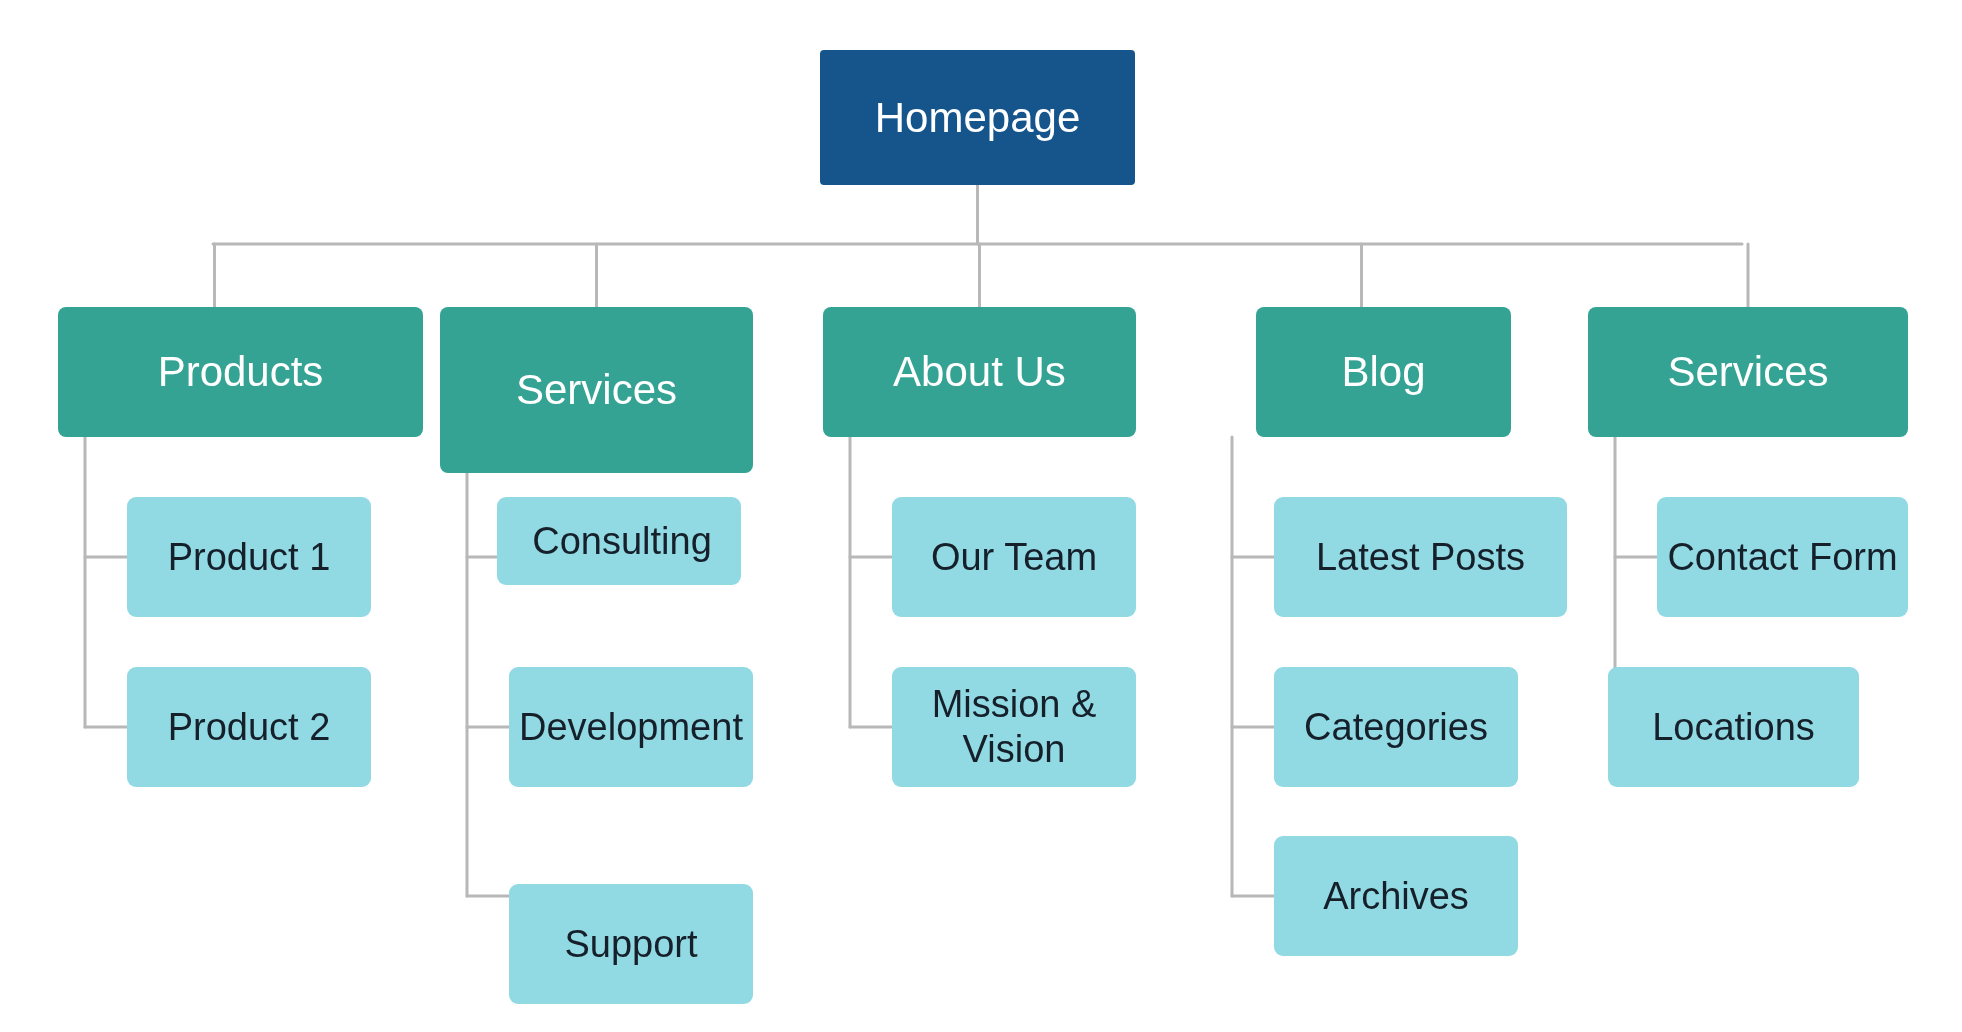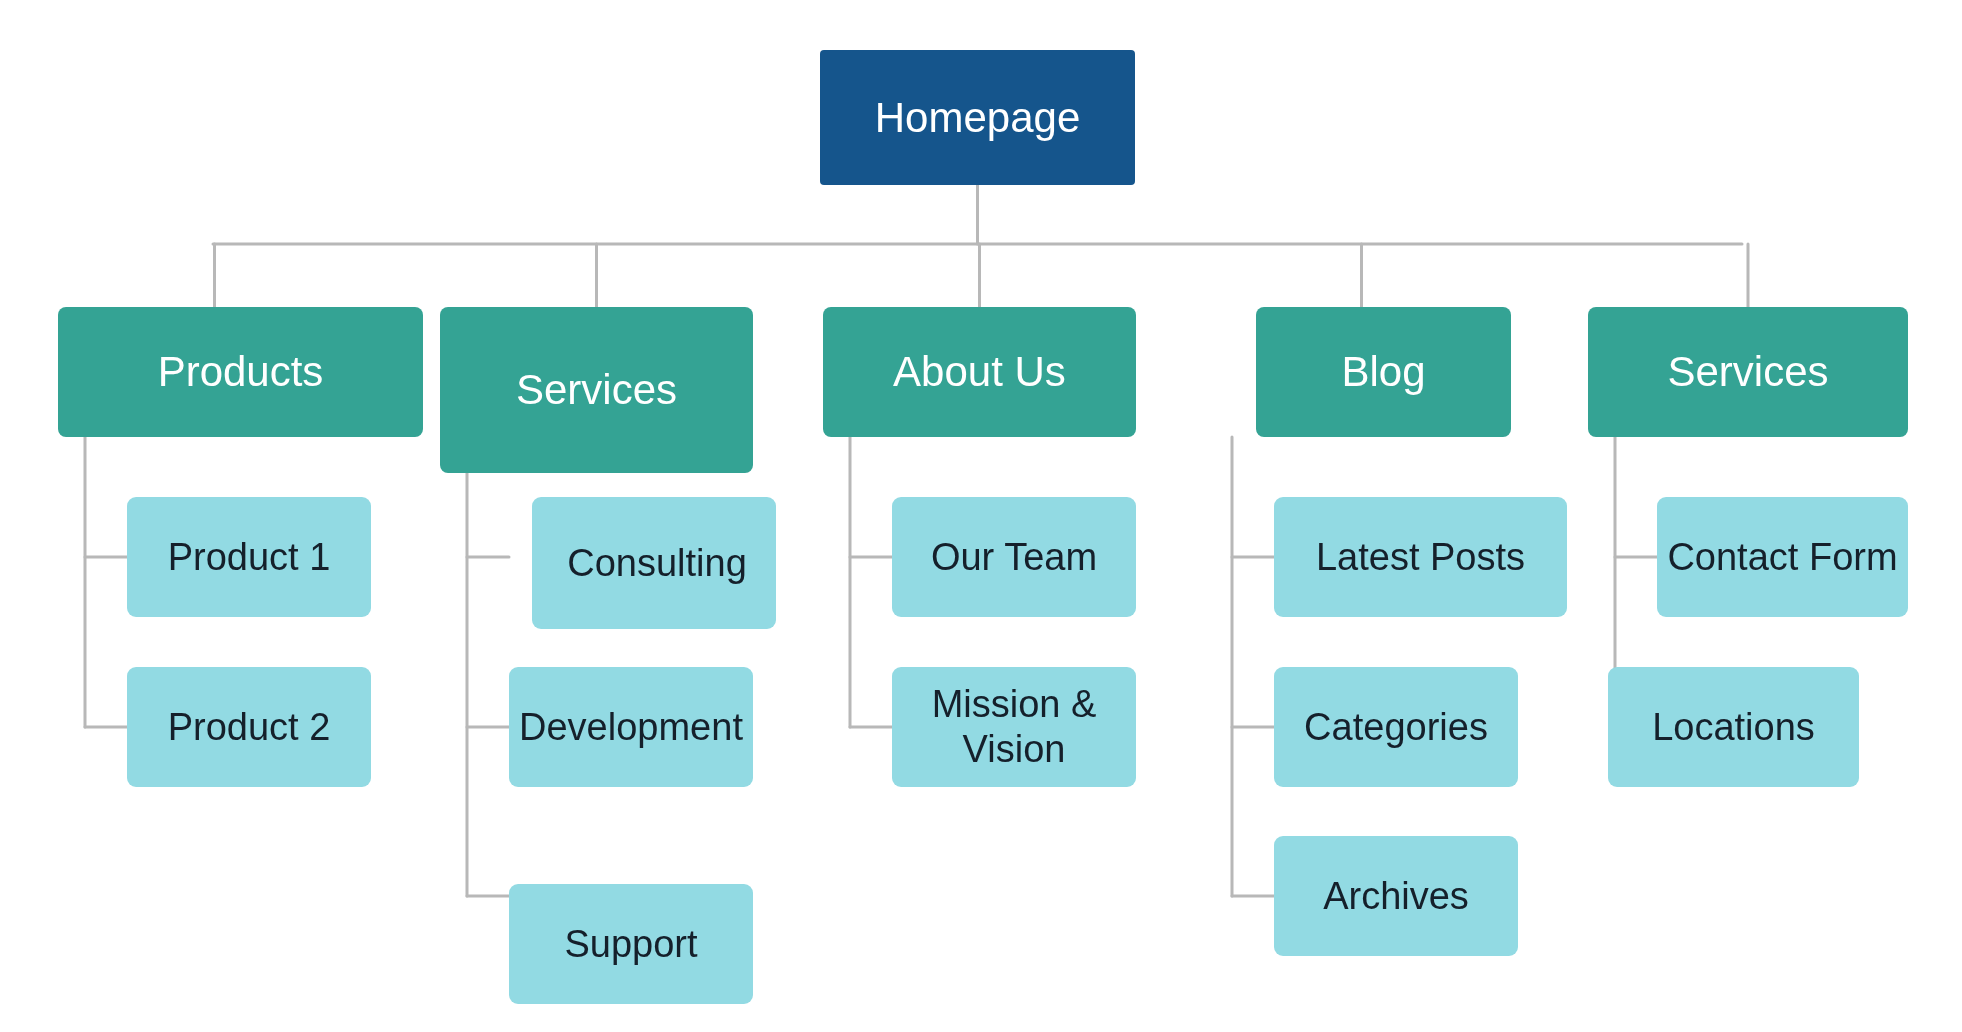--- a/index.html
+++ b/index.html
@@ -100,21 +100,21 @@
       </div>
       <div class="node level3" style="left: 127px; top: 497px; width: 244px; height: 120px;">
         <span class="node-label">Product 1</span>
       </div>
       <div class="node level3" style="left: 127px; top: 667px; width: 244px; height: 120px;">
         <span class="node-label">Product 2</span>
       </div>
       <div class="node level2" style="left: 440px; top: 307px; width: 313px; height: 166px;">
         <span class="node-label">Services</span>
       </div>
-      <div class="node level3" style="left: 532px; top: 497px; width: 244px; height: 132px; padding-left: 16px;">
+      <div class="node level3" style="left: 497px; top: 497px; width: 244px; height: 88px; padding-left: 16px;">
         <span class="node-label">Consulting</span>
       </div>
       <div class="node level3" style="left: 509px; top: 667px; width: 244px; height: 120px;">
         <span class="node-label">Development</span>
       </div>
       <div class="node level3" style="left: 509px; top: 836px; width: 244px; height: 120px; margin-top: 48px;">
         <span class="node-label">Support</span>
       </div>
       <div class="node level2" style="left: 823px; top: 307px; width: 313px; height: 130px;">
         <span class="node-label">About Us</span>

